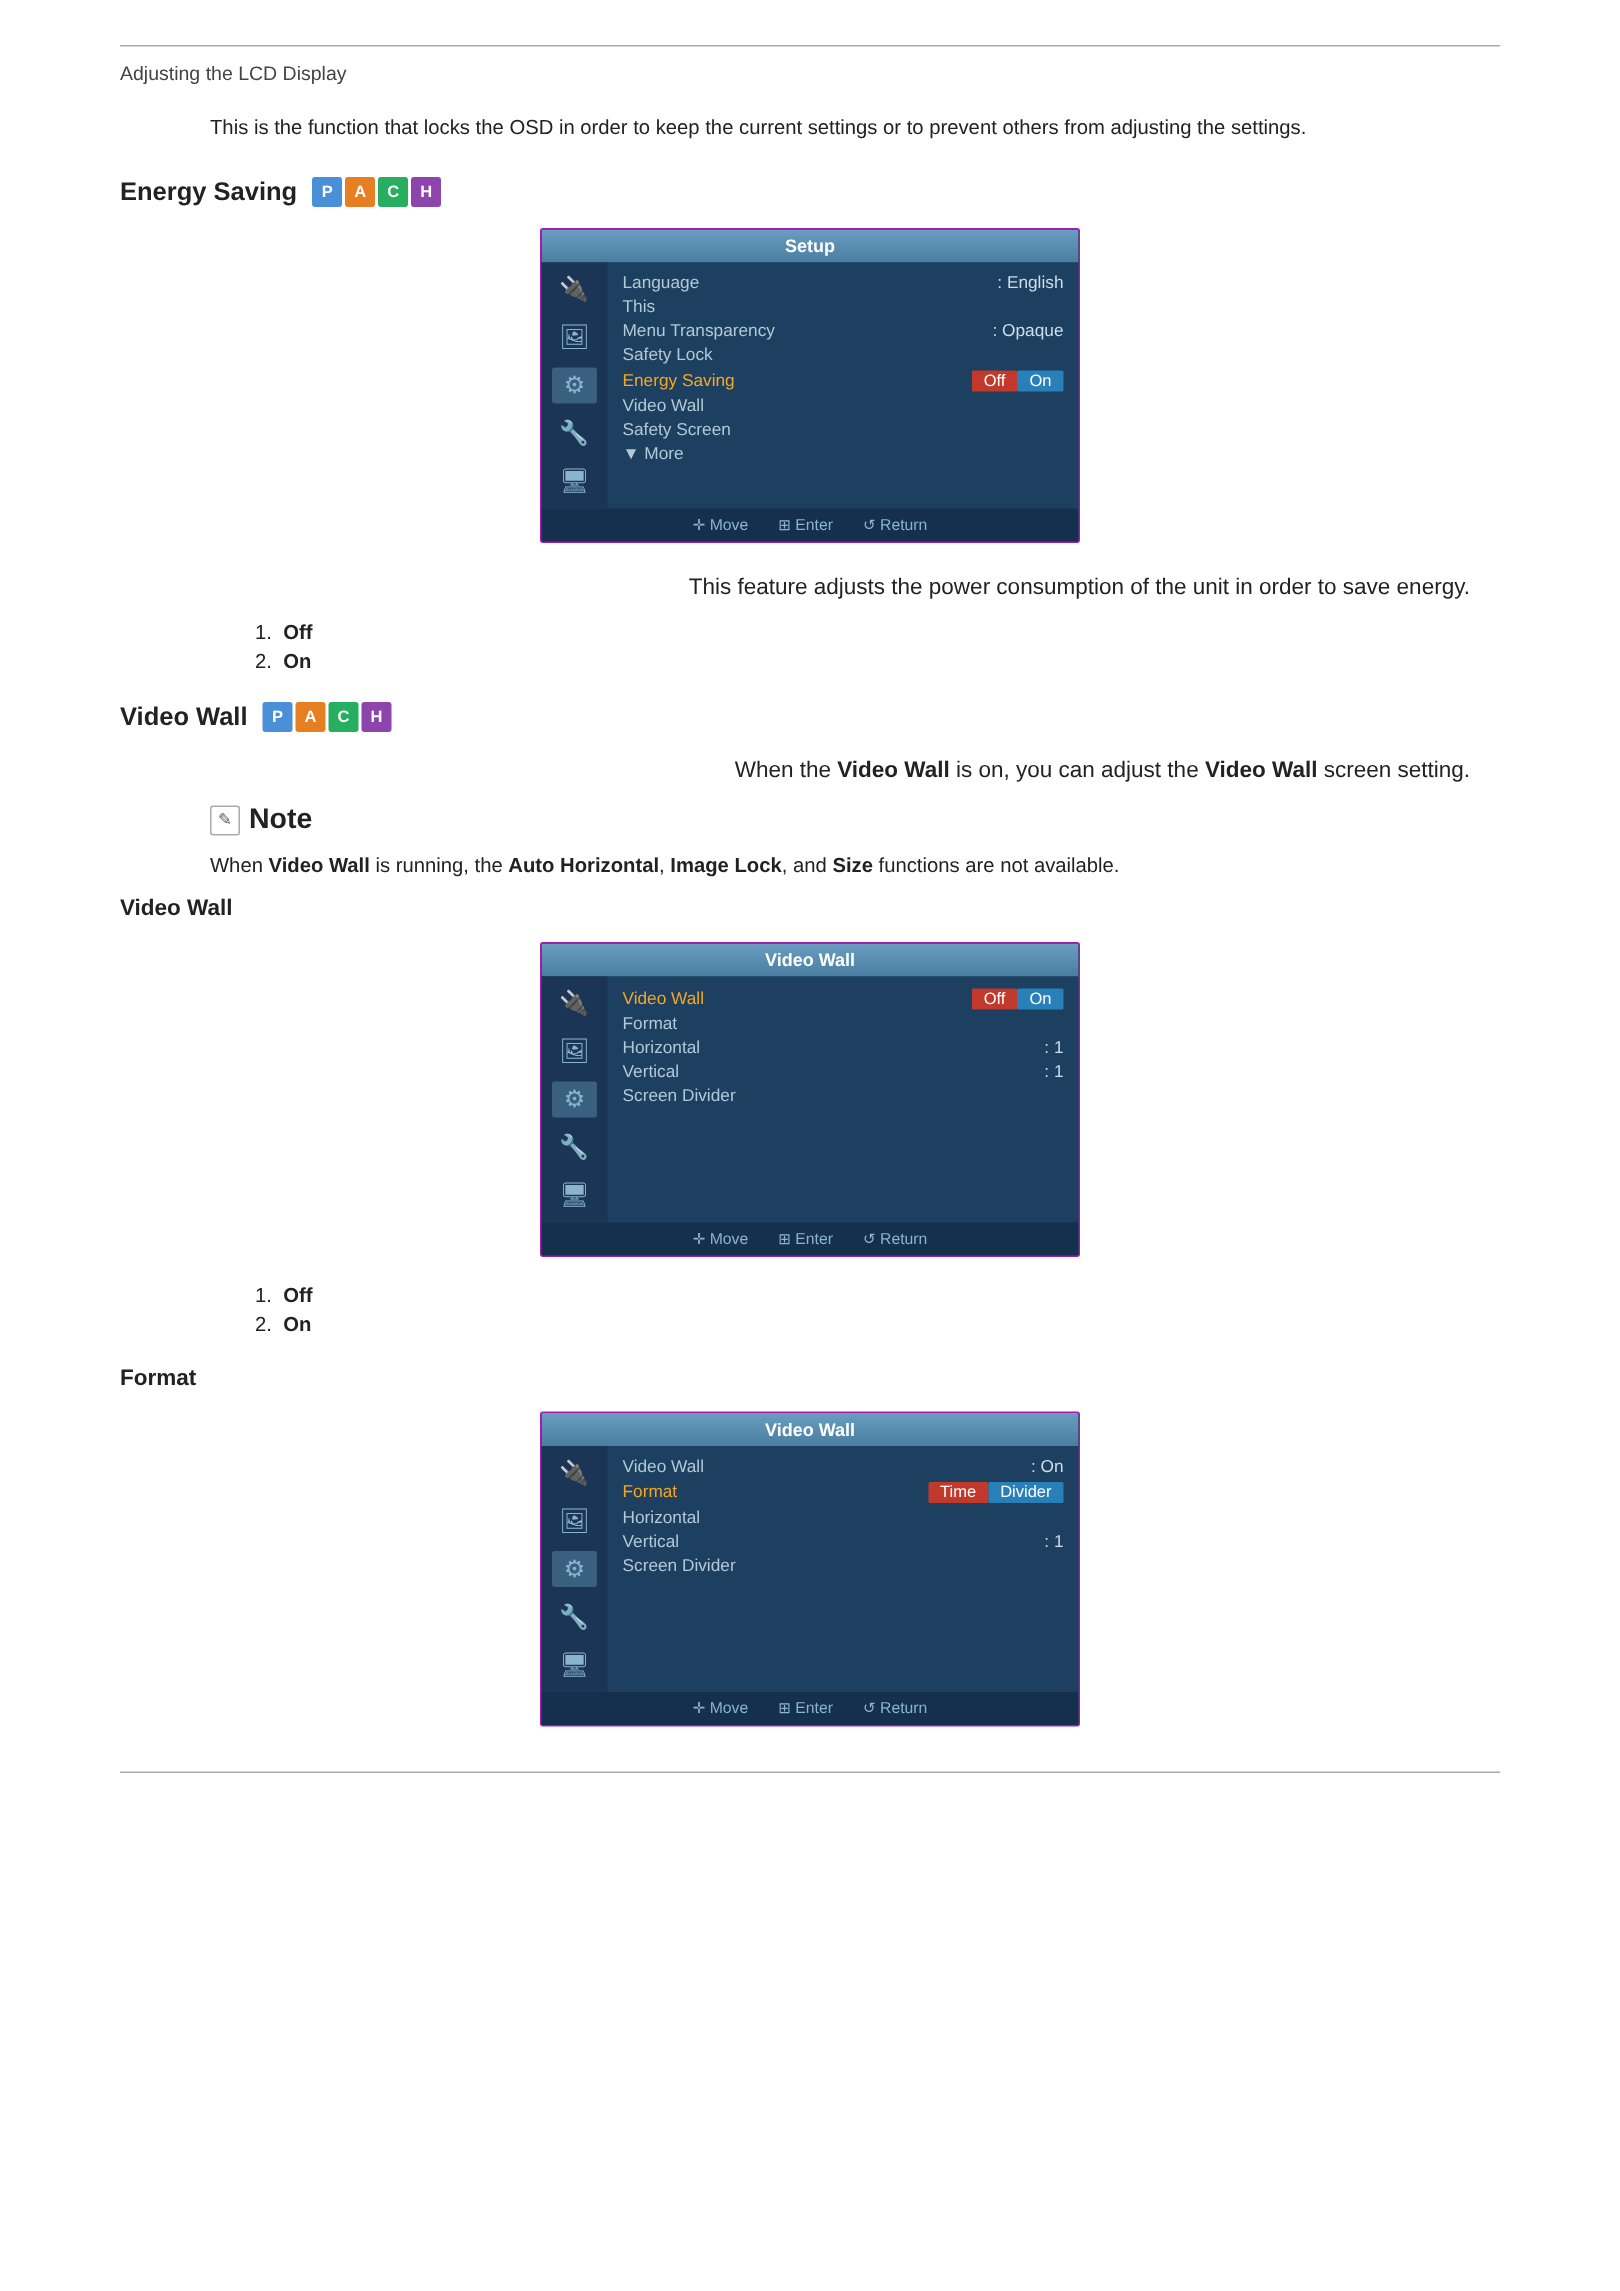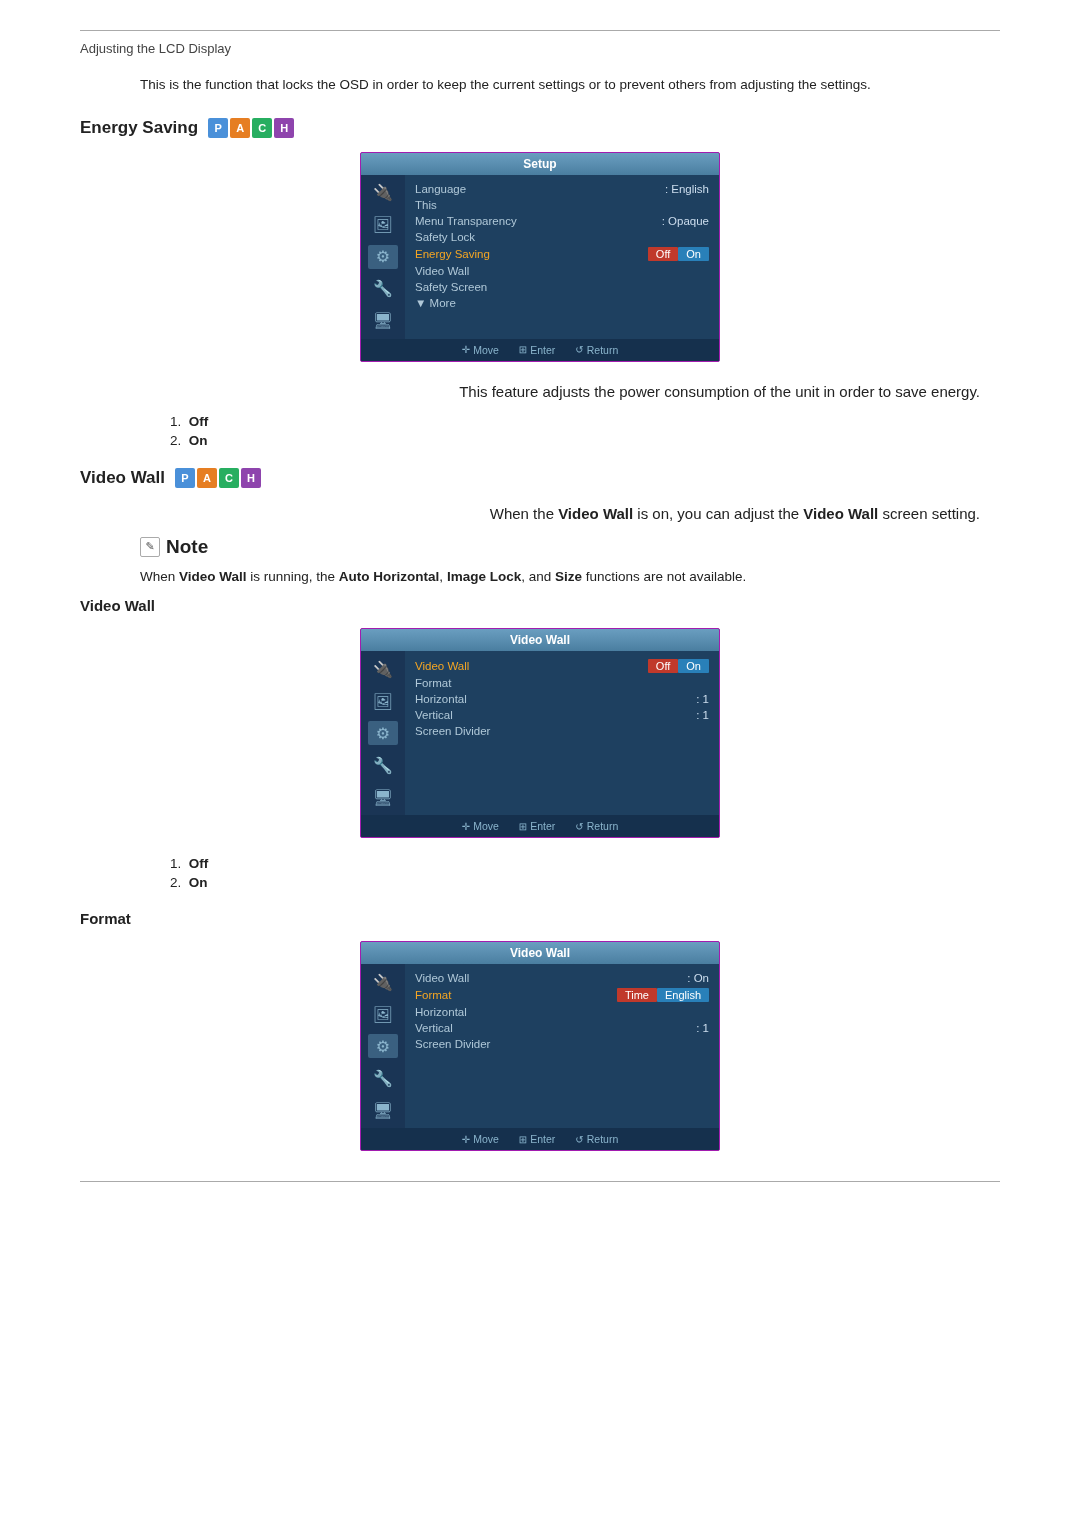--- a/index.html
+++ b/index.html
@@ -446,21 +446,21 @@
         </div>
         <div class="menu-content">
           <div class="menu-row">
             <span class="menu-row-label">Video Wall</span>
             <span class="menu-row-value">: On</span>
           </div>
           <div class="menu-row highlighted">
             <span class="menu-row-label">Format</span>
             <span>&nbsp;</span>
             <span class="menu-value-box value-box-full">Time</span>
-            <span class="menu-value-box value-box-natural">English</span>
+            <span class="menu-value-box value-box-natural">Divider</span>
           </div>
           <div class="menu-row">
             <span class="menu-row-label">Horizontal</span>
           </div>
           <div class="menu-row">
             <span class="menu-row-label">Vertical</span>
             <span class="menu-row-value">: 1</span>
           </div>
           <div class="menu-row">
             <span class="menu-row-label">Screen Divider</span>

